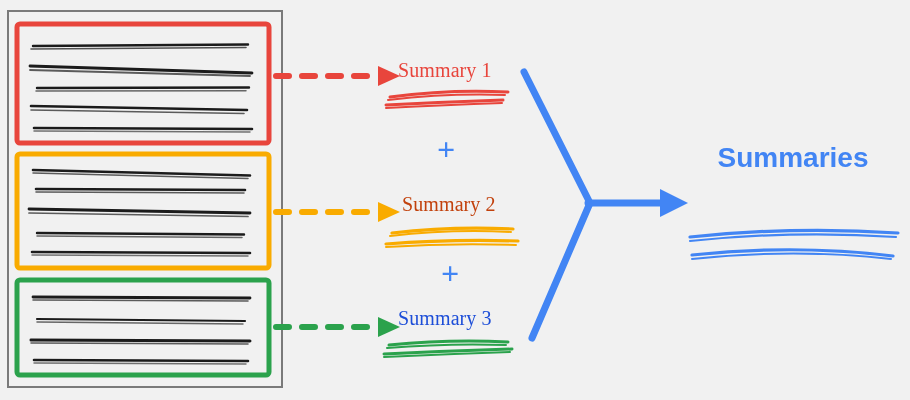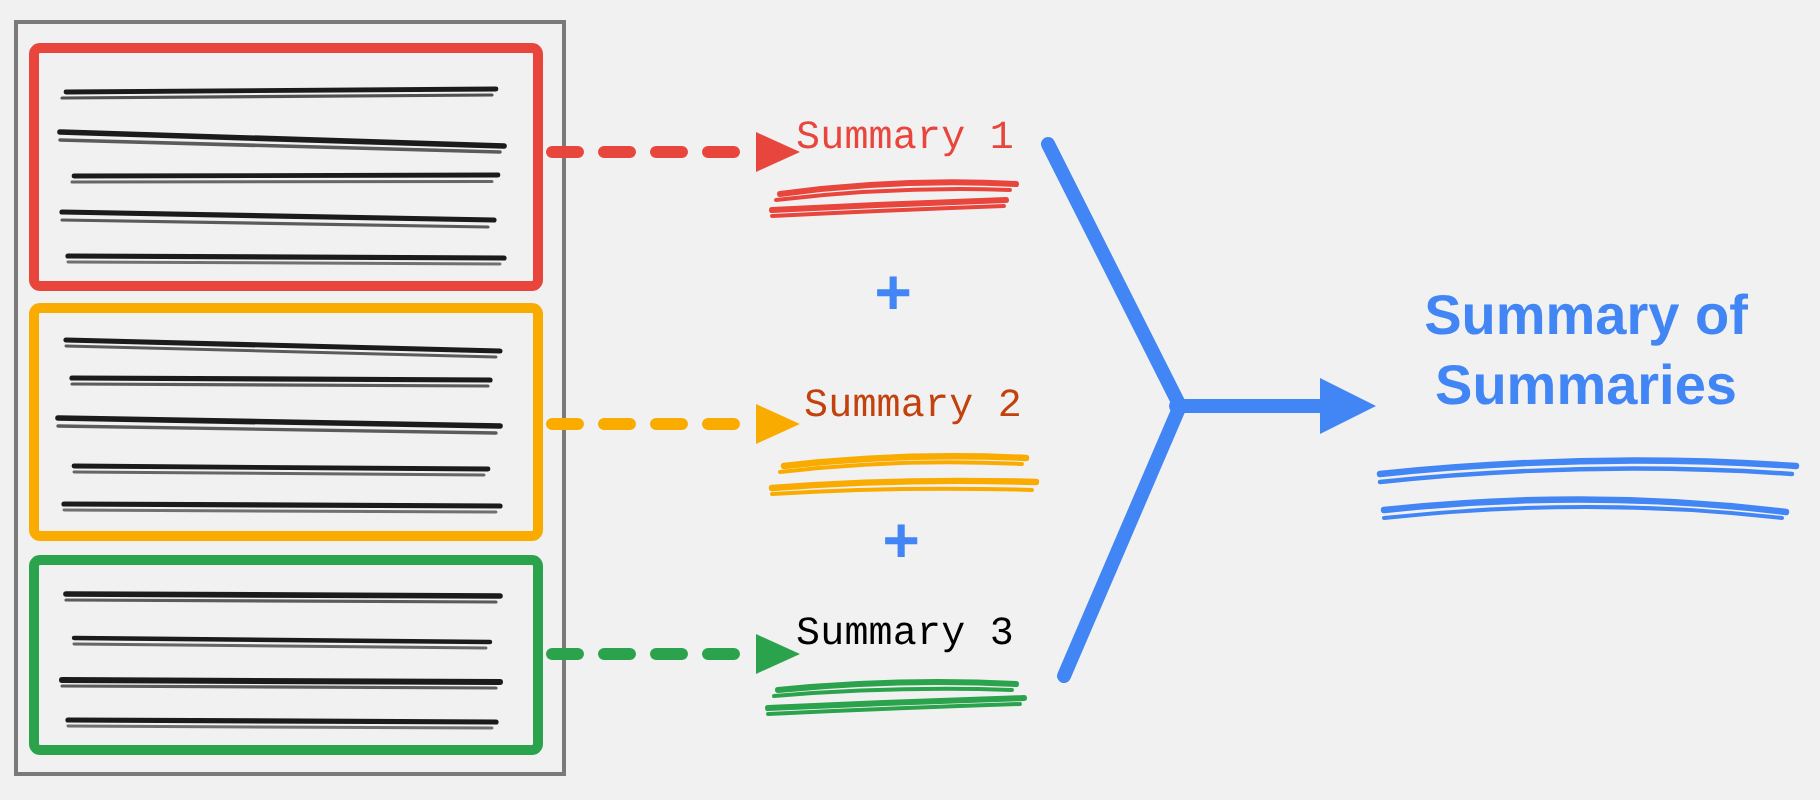--- a/index.html
+++ b/index.html
@@ -22,21 +22,21 @@
     height: 400px;
   }
   .stage {
     position: absolute;
     left: 0; top: 0;
     width: 910px;
     height: 400px;
   }
   .label {
     position: absolute;
-    font-family: Liberation Mono, monospace;
+    font-family: Liberation Serif, serif;
     font-weight: 500;
     white-space: nowrap;
     line-height: 1;
     text-align: right;
   }
   .summary-label {
     font-size: 20px;
     letter-spacing: 0.1px;
   }
   .final-label {
@@ -148,24 +148,23 @@
       <path d="M690 241 Q795 230 896 237" stroke-width="2.2"></path>
       <path d="M692 255 Q795 244 893 256" stroke-width="3.2"></path>
       <path d="M692 259 Q795 248 891 259" stroke-width="2"></path>
     </g>
   </svg>
 
   <div class="label summary-label" style="left:398px; top:60px; color:#e8453c;">Summary 1</div>
 
   <div class="label summary-label" style="left:402px; top:194px; color:#c2410c;">Summary 2</div>
 
-  <div class="label summary-label" style="left:398px; top:308px; color:#000000;">Summary 3</div>
+  <div class="label summary-label" style="left:398px; top:308px; color:#1d4ed8;">Summary 3</div>
 
   <div class="label" style="left:437px; top:133px; color:#4285f4; font-size:32px; font-weight:600;">+</div>
 
   <div class="label" style="left:441px; top:257px; color:#4285f4; font-size:32px; font-weight:600;">+</div>
 
   <div class="final-label" style="left:673px; top:140px; width:240px; color:#4285f4; position:absolute;">
-    <span>Summary of</span>
     <span class="l2">Summaries</span>
   </div>
 
 </div>
 
 </body></html>

